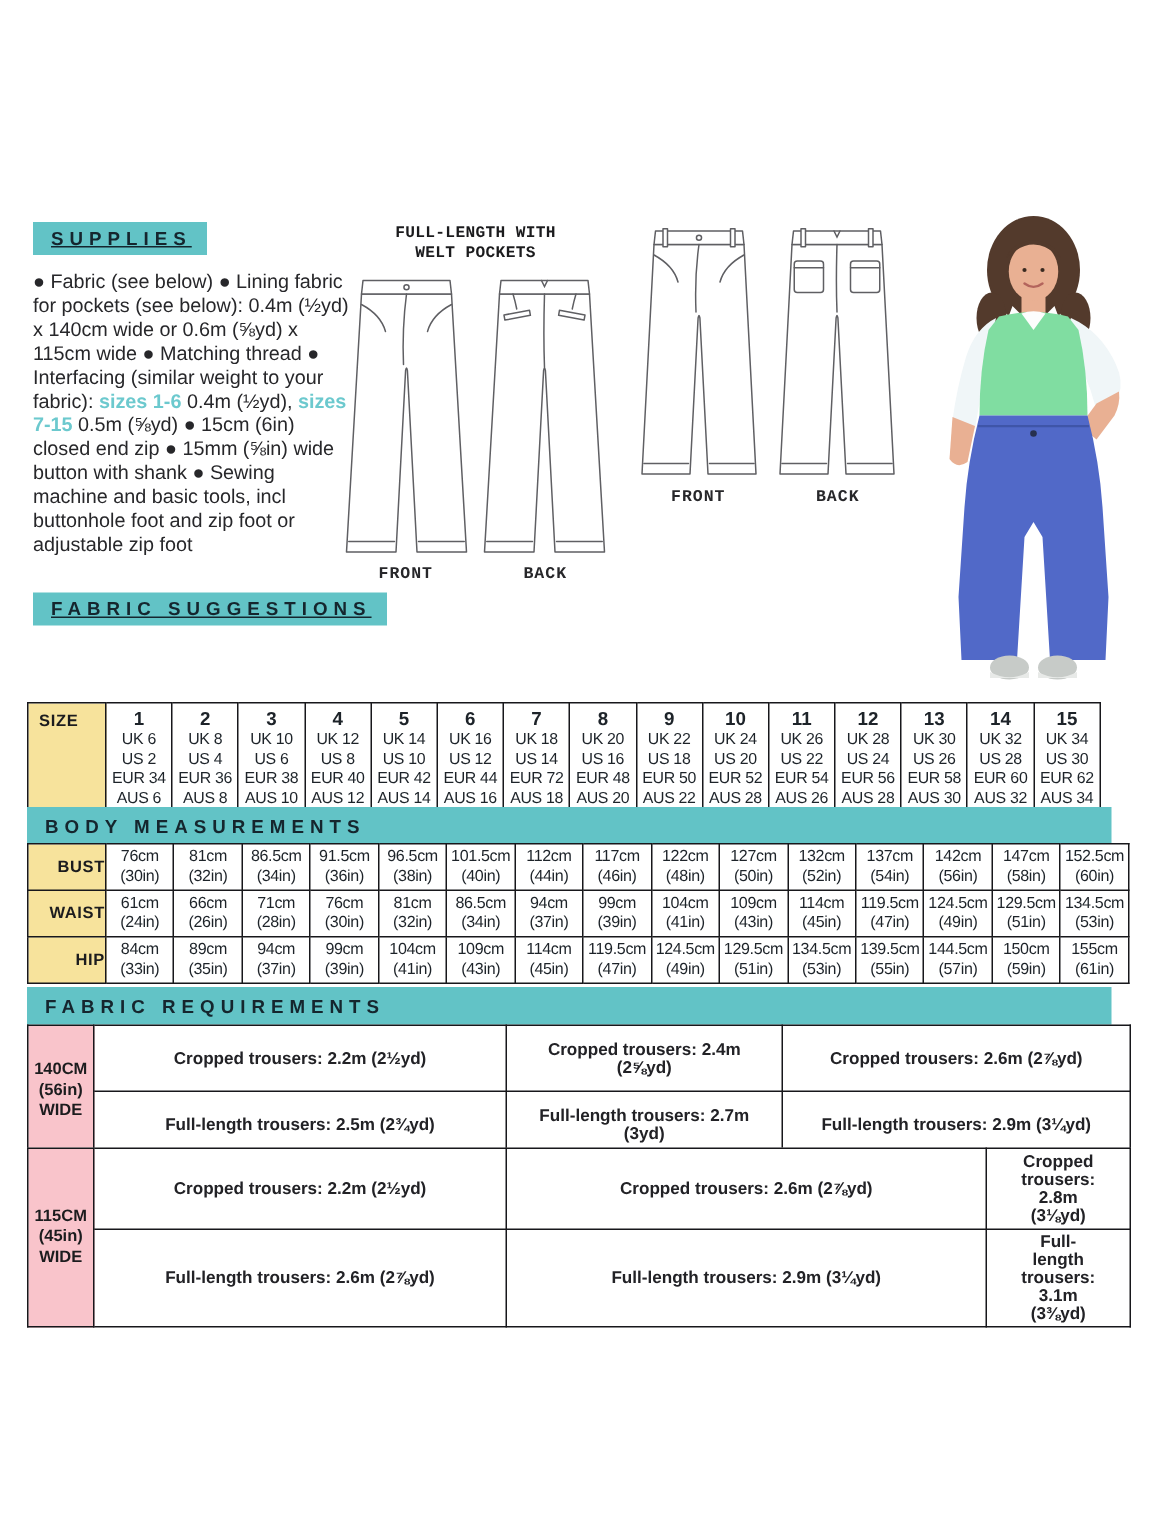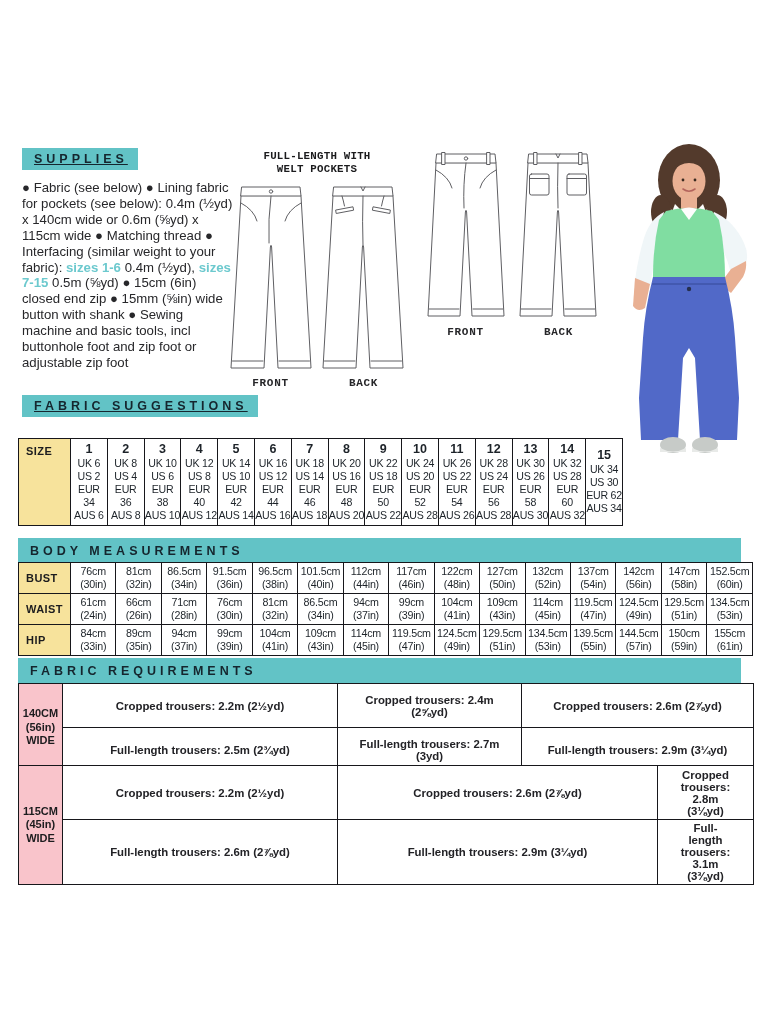--- a/index.html
+++ b/index.html
@@ -34,30 +34,30 @@
   .model{position:absolute;left:592px;top:136px;}
 
   
   .fs-chip{position:absolute;left:22px;top:395px;}
   .fs-text{position:absolute;left:18px;top:424px;width:646px;margin:0;
            font-size:13.3px;line-height:17.2px;font-weight:500;color:#1f1f22;}
 
   
   table{border-collapse:collapse;table-layout:fixed;background:#fff;}
   td{border:1px solid #17171b;vertical-align:middle;padding:0;}
-  .size-table{position:absolute;left:18px;top:438px;width:605px;padding-left:48px;}
+  .size-table{position:absolute;left:18px;top:468px;width:716px;padding-left:48px;}
   .lbl{background:var(--yellow);font-weight:bold;font-size:11px;letter-spacing:0.04em;color:#1c1c1e;}
   .size-lbl{width:44px;vertical-align:top;text-align:left;padding:6px 0 0 7px;}
   .size-cell{text-align:center;padding:4px 0 3px 0;}
   .sz-num{font-weight:bold;font-size:12.5px;line-height:13px;margin-bottom:1px;}
   .sz-line{font-size:10.6px;line-height:12.9px;font-weight:500;letter-spacing:-0.02em;}
 
   .bm-bar{top:538px;}
   .body-table{position:absolute;left:18px;top:562px;width:735px;}
-  .row-lbl{width:44px;text-align:left;padding-left:7px;}
+  .row-lbl{width:44px;text-align:right;padding-left:7px;}
   .body-table td{height:30px;}
   .meas-cell{text-align:center;font-size:10.7px;line-height:12.6px;font-weight:500;letter-spacing:-0.02em;}
 
   .fr-bar{top:658px;}
   .fr-table{position:absolute;left:18px;width:735px;}
   .fr140{top:683px;} .fr115{top:765px;}
   .fr140 td{height:39px;} .fr115 td{height:49px;}
   .pink-lbl{background:var(--pink);text-align:center;font-weight:bold;font-size:11px;line-height:13.5px;color:#1c1c1e;}
   .fr-cell{text-align:center;font-size:11.4px;font-weight:600;color:#222226;padding:2px 20px;}
 </style>
@@ -210,21 +210,21 @@
             <div class="sz-num">6</div>
             <div class="sz-line">UK 16</div>
             <div class="sz-line">US 12</div>
             <div class="sz-line">EUR 44</div>
             <div class="sz-line">AUS 16</div>
           </td>
           <td class="size-cell">
             <div class="sz-num">7</div>
             <div class="sz-line">UK 18</div>
             <div class="sz-line">US 14</div>
-            <div class="sz-line">EUR 46</div>
+            <div class="sz-line">EUR 72</div>
             <div class="sz-line">AUS 18</div>
           </td>
           <td class="size-cell">
             <div class="sz-num">8</div>
             <div class="sz-line">UK 20</div>
             <div class="sz-line">US 16</div>
             <div class="sz-line">EUR 48</div>
             <div class="sz-line">AUS 20</div>
           </td>
           <td class="size-cell">

